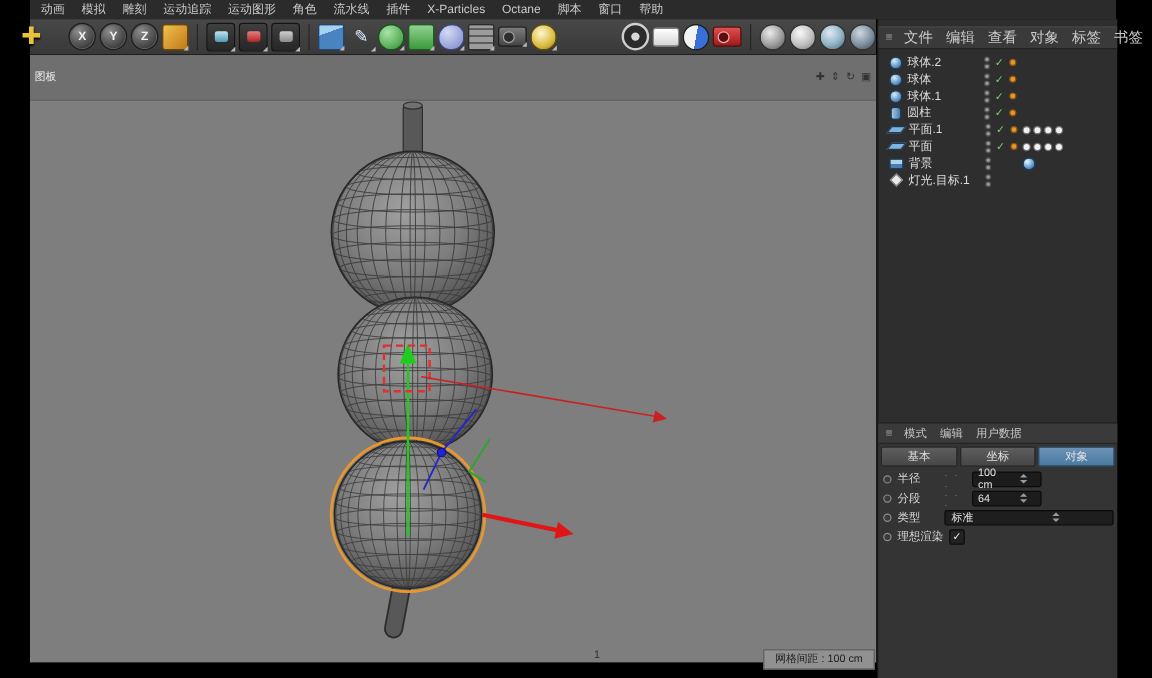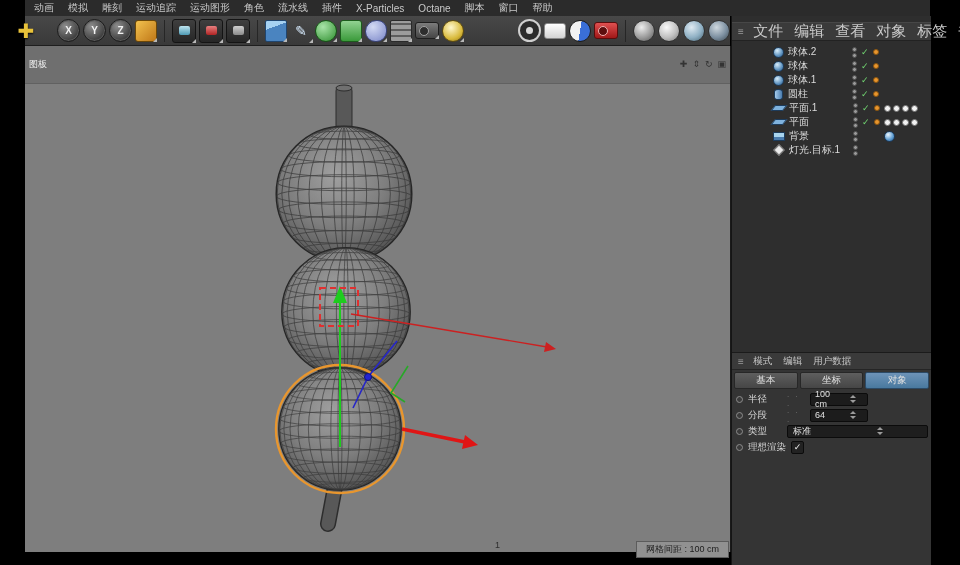--- a/index.html
+++ b/index.html
@@ -91,22 +91,22 @@
   .grid-status{position:absolute;right:1px;bottom:-6px;z-index:4;background:#919191;
                border:1px solid #5c5c5c;color:#1d1d1d;font-size:9px;padding:1px 9px;}
   .frame-marker{position:absolute;left:470px;bottom:2px;z-index:4;font-size:9px;color:#2e2e2e;}
 
   
   .right-col{position:absolute;left:731px;top:16px;width:199px;height:549px;background:#2e2e2e;
              border-left:1px solid #151515;}
   .om-tabbar{margin-top:6px;height:17px;background:#3a3a3a;border-top:1px solid #474747;
              border-bottom:1px solid #222;display:flex;align-items:center;padding:0 2px;}
   .panel-grid-icon{color:#9a9a9a;font-size:10px;padding:0 4px;}
-  .om-tab{font-size:15px;color:#cacaca;padding:0 5.5px;white-space:nowrap;cursor:default;}
-  .om-rows{padding-top:4px;margin-left:32px;}
+  .om-tab{font-size:12px;color:#cacaca;padding:0 5.5px;white-space:nowrap;cursor:default;}
+  .om-rows{padding-top:4px;}
   .om-row{height:14px;display:flex;align-items:center;padding-left:9px;cursor:default;}
   .obj-icon{width:12px;height:12px;margin-right:4px;flex:0 0 auto;position:relative;}
   [data-icon="sphere"] .obj-icon{width:11px;height:11px;border-radius:50%;
       background:radial-gradient(circle at 36% 30%,#d6ecfa,#5f93c0 60%,#2d5a86);border:1px solid #1d3c5c;box-sizing:border-box;}
   [data-icon="cylinder"] .obj-icon{width:9px;height:11px;border-radius:4px/3px;margin:0 5px 0 1px;
       background:linear-gradient(90deg,#a5cbec,#4a7cae);border:1px solid #1d3c5c;box-sizing:border-box;}
   [data-icon="plane"] .obj-icon{width:12px;height:6px;background:#7fb2dd;border:1px solid #1d3c5c;
       transform:skewX(-38deg);box-sizing:border-box;}
   [data-icon="background"] .obj-icon{width:12px;height:9px;border:1px solid #1d3c5c;box-sizing:border-box;
       background:linear-gradient(#a8d4ee 55%,#4a7cae 55%);}

